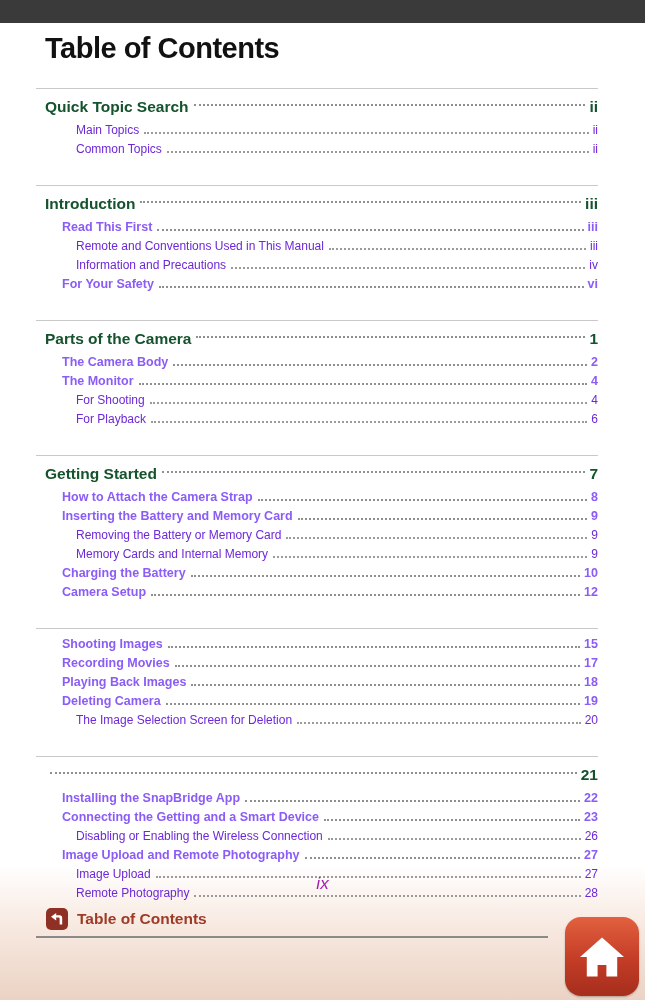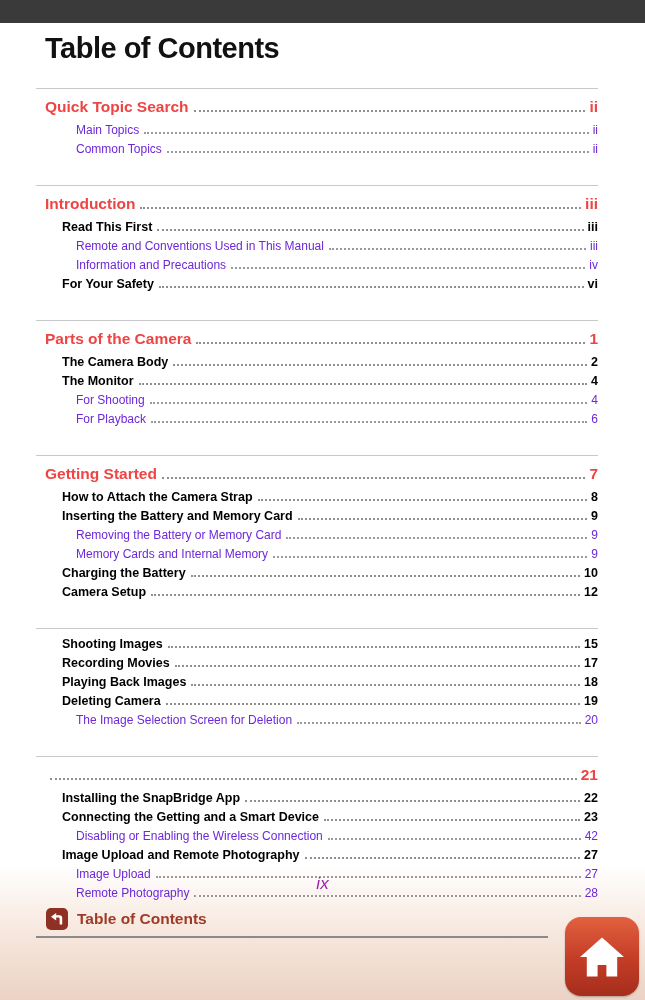--- a/index.html
+++ b/index.html
@@ -34,27 +34,28 @@
   .row .lab { white-space: nowrap; }
   .row .dots {
     flex: 1;
     border-bottom: 2px dotted #8f8f8f;
     margin: 0 4px 3px 5px;
     min-width: 10px;
   }
   .row .pg { white-space: nowrap; }
   .row.l1 {
     font-size: 15.5px; line-height: 19px;
-    font-weight: 700; color: #ef4444;
+    font-weight: 700; color: #14532d;
     padding: 3px 0 4px 9px;
+    align-items: center;
   }
   .row.l1 .dots { margin-bottom: 4px; }
   .row.l2 {
     font-size: 12.5px; line-height: 14px;
-    font-weight: 700; color: #000000;
+    font-weight: 700; color: #8b5cf6;
     padding: 2.5px 0 2.5px 26px;
   }
   .row.l3 {
     font-size: 12px; line-height: 14px;
     font-weight: 400; color: #6d28d9;
     padding: 2.5px 0 2.5px 40px;
   }
   .row.l3 .dots { border-bottom-color: #9a9a9a; }
   .pagenum {
     position: absolute; top: 874px; left: 0;
@@ -248,21 +249,21 @@
           <span class="pg">22</span>
         </div>
         <div class="row l2">
           <span class="lab">Connecting the Getting and a Smart Device</span>
           <span class="dots"></span>
           <span class="pg">23</span>
         </div>
         <div class="row l3">
           <span class="lab">Disabling or Enabling the Wireless Connection</span>
           <span class="dots"></span>
-          <span class="pg">42</span>
+          <span class="pg">26</span>
         </div>
         <div class="row l2">
           <span class="lab">Image Upload and Remote Photography</span>
           <span class="dots"></span>
           <span class="pg">27</span>
         </div>
         <div class="row l3">
           <span class="lab">Image Upload</span>
           <span class="dots"></span>
           <span class="pg">27</span>

